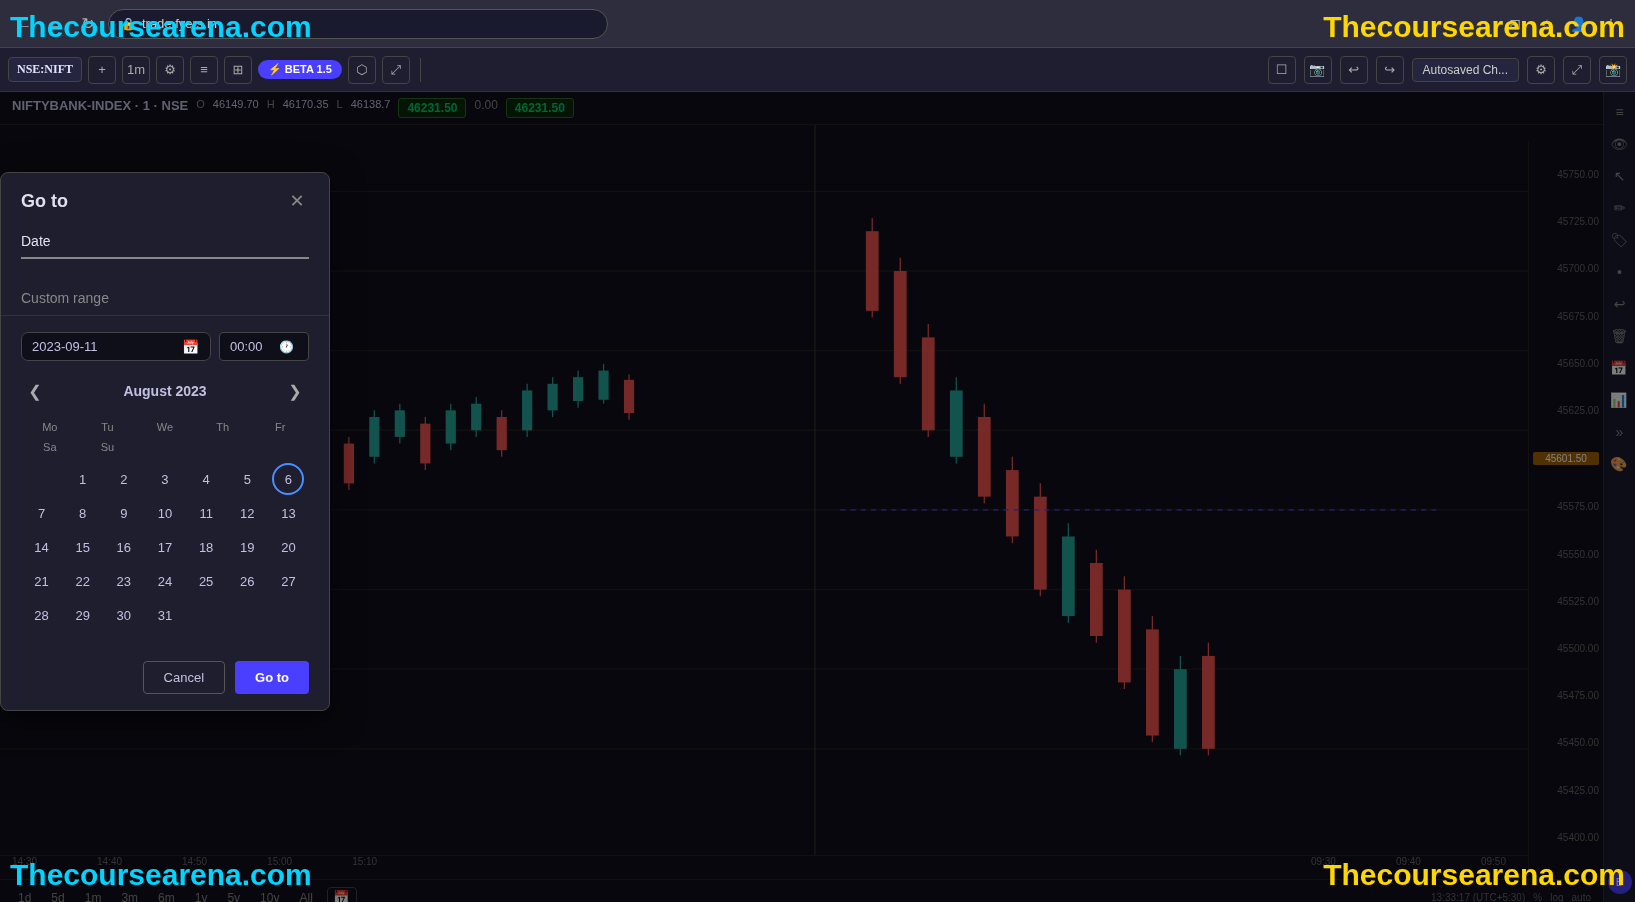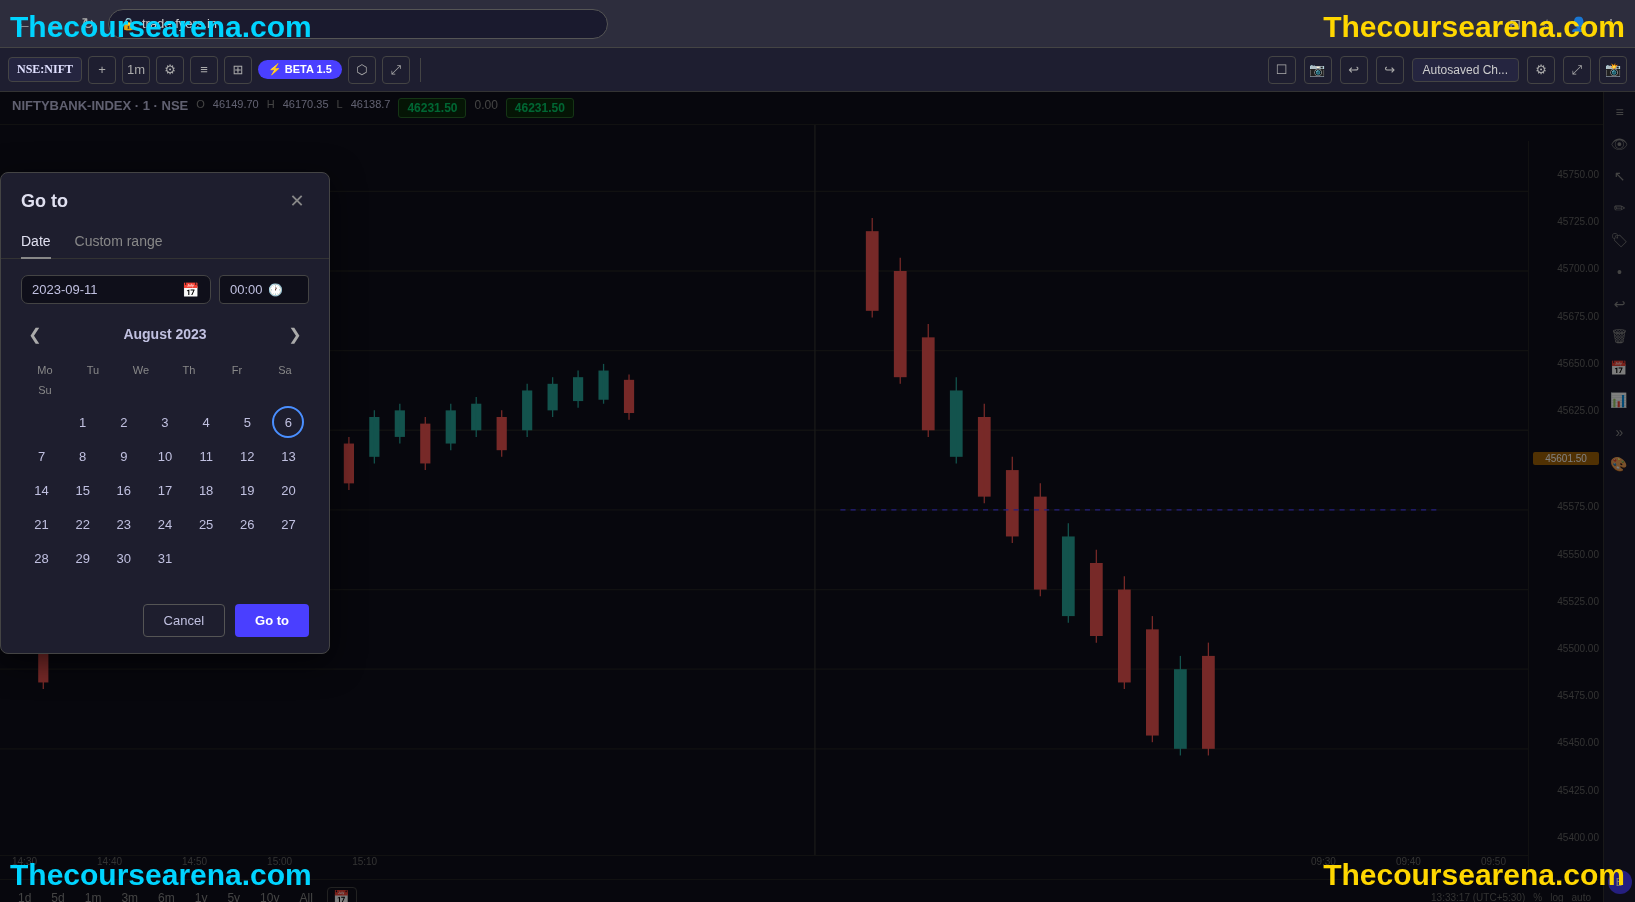--- a/index.html
+++ b/index.html
@@ -311,20 +311,21 @@
       width: 24px; height: 24px;
       display: flex; align-items: center; justify-content: center;
     }
 
     
     .dialog-tabs {
       display: flex;
       padding: 0 20px;
       border-bottom: 1px solid #333;
       gap: 24px;
+      flex-direction: column;
     }
     .dialog-tab {
       padding: 8px 0;
       color: #888;
       font-size: 14px;
       cursor: pointer;
       border-bottom: 2px solid transparent;
       margin-bottom: -1px;
     }
     .dialog-tab.active {
@@ -362,21 +363,21 @@
       color: #888;
       font-size: 14px;
     }
     .time-input-wrapper {
       display: flex;
       align-items: center;
       background: #0f0f1a;
       border: 1px solid #444;
       border-radius: 4px;
       padding: 6px 10px;
-      gap: 6px;
+      gap: 17px;
       min-width: 90px;
     }
     .time-input-text {
       color: #c0c0e0;
       font-size: 13px;
     }
     .time-icon {
       color: #888;
       font-size: 12px;
     }
@@ -403,21 +404,21 @@
       font-size: 14px;
       font-weight: 600;
     }
 
     
     .calendar-grid {
       width: 100%;
     }
     .cal-days-header {
       display: grid;
-      grid-template-columns: repeat(6, 1fr);
+      grid-template-columns: repeat(5, 1fr);
       margin-bottom: 6px;
     }
     .cal-day-name {
       text-align: center;
       color: #888;
       font-size: 11px;
       padding: 4px 0;
     }
     .cal-week {
       display: grid;

